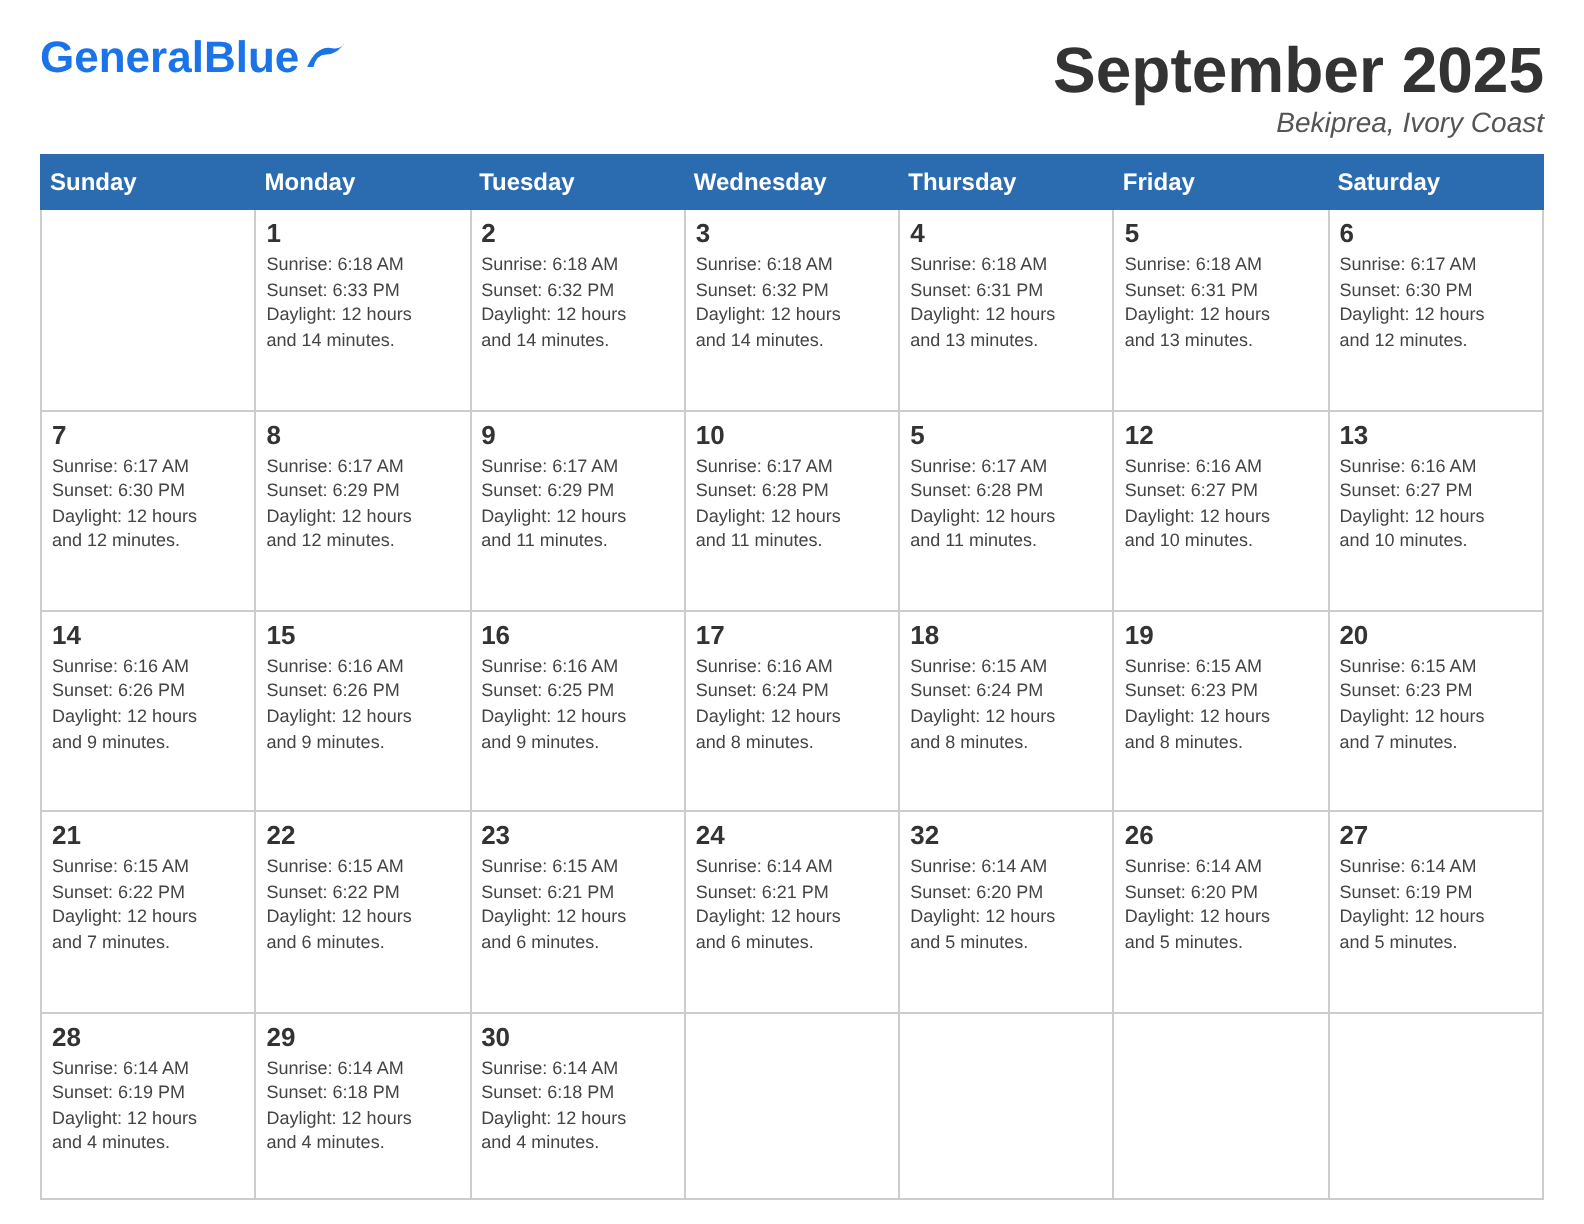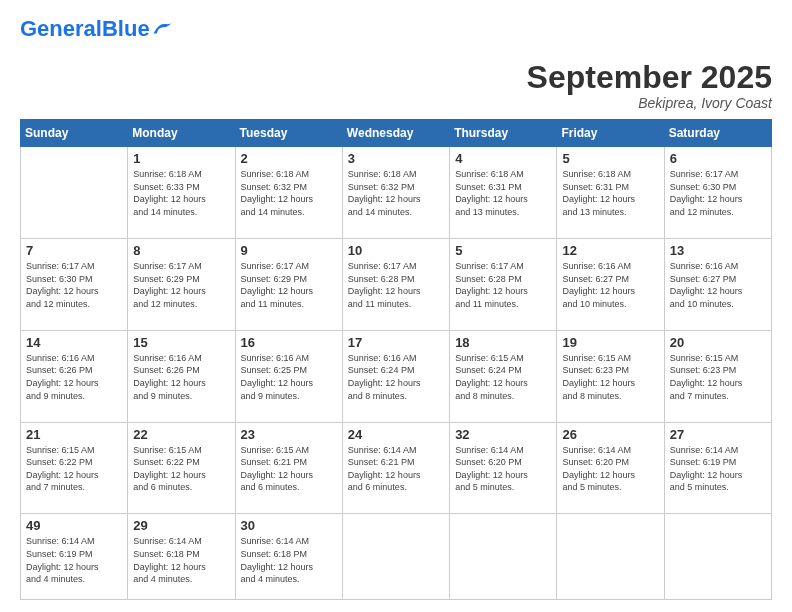--- a/index.html
+++ b/index.html
@@ -43,21 +43,20 @@
       margin-bottom: 2px;
     }
     .title-block {
       text-align: right;
     }
     .month-title {
       font-size: 32px;
       font-weight: bold;
       color: #333;
       line-height: 1.1;
-      margin-top: 42px;
     }
     .subtitle {
       font-size: 14px;
       color: #555;
       font-style: italic;
     }
     .calendar {
       flex: 1;
       border: 1px solid #ccc;
       border-collapse: collapse;
@@ -249,21 +248,21 @@
             <span class="day-num">26</span>
             <div class="day-info">Sunrise: 6:14 AM<br>Sunset: 6:20 PM<br>Daylight: 12 hours<br>and 5 minutes.</div>
           </td>
           <td>
             <span class="day-num">27</span>
             <div class="day-info">Sunrise: 6:14 AM<br>Sunset: 6:19 PM<br>Daylight: 12 hours<br>and 5 minutes.</div>
           </td>
         </tr>
         <tr>
           <td>
-            <span class="day-num">49</span>
+            <span class="day-num">28</span>
             <div class="day-info">Sunrise: 6:14 AM<br>Sunset: 6:19 PM<br>Daylight: 12 hours<br>and 4 minutes.</div>
           </td>
           <td>
             <span class="day-num">29</span>
             <div class="day-info">Sunrise: 6:14 AM<br>Sunset: 6:18 PM<br>Daylight: 12 hours<br>and 4 minutes.</div>
           </td>
           <td>
             <span class="day-num">30</span>
             <div class="day-info">Sunrise: 6:14 AM<br>Sunset: 6:18 PM<br>Daylight: 12 hours<br>and 4 minutes.</div>
           </td>

